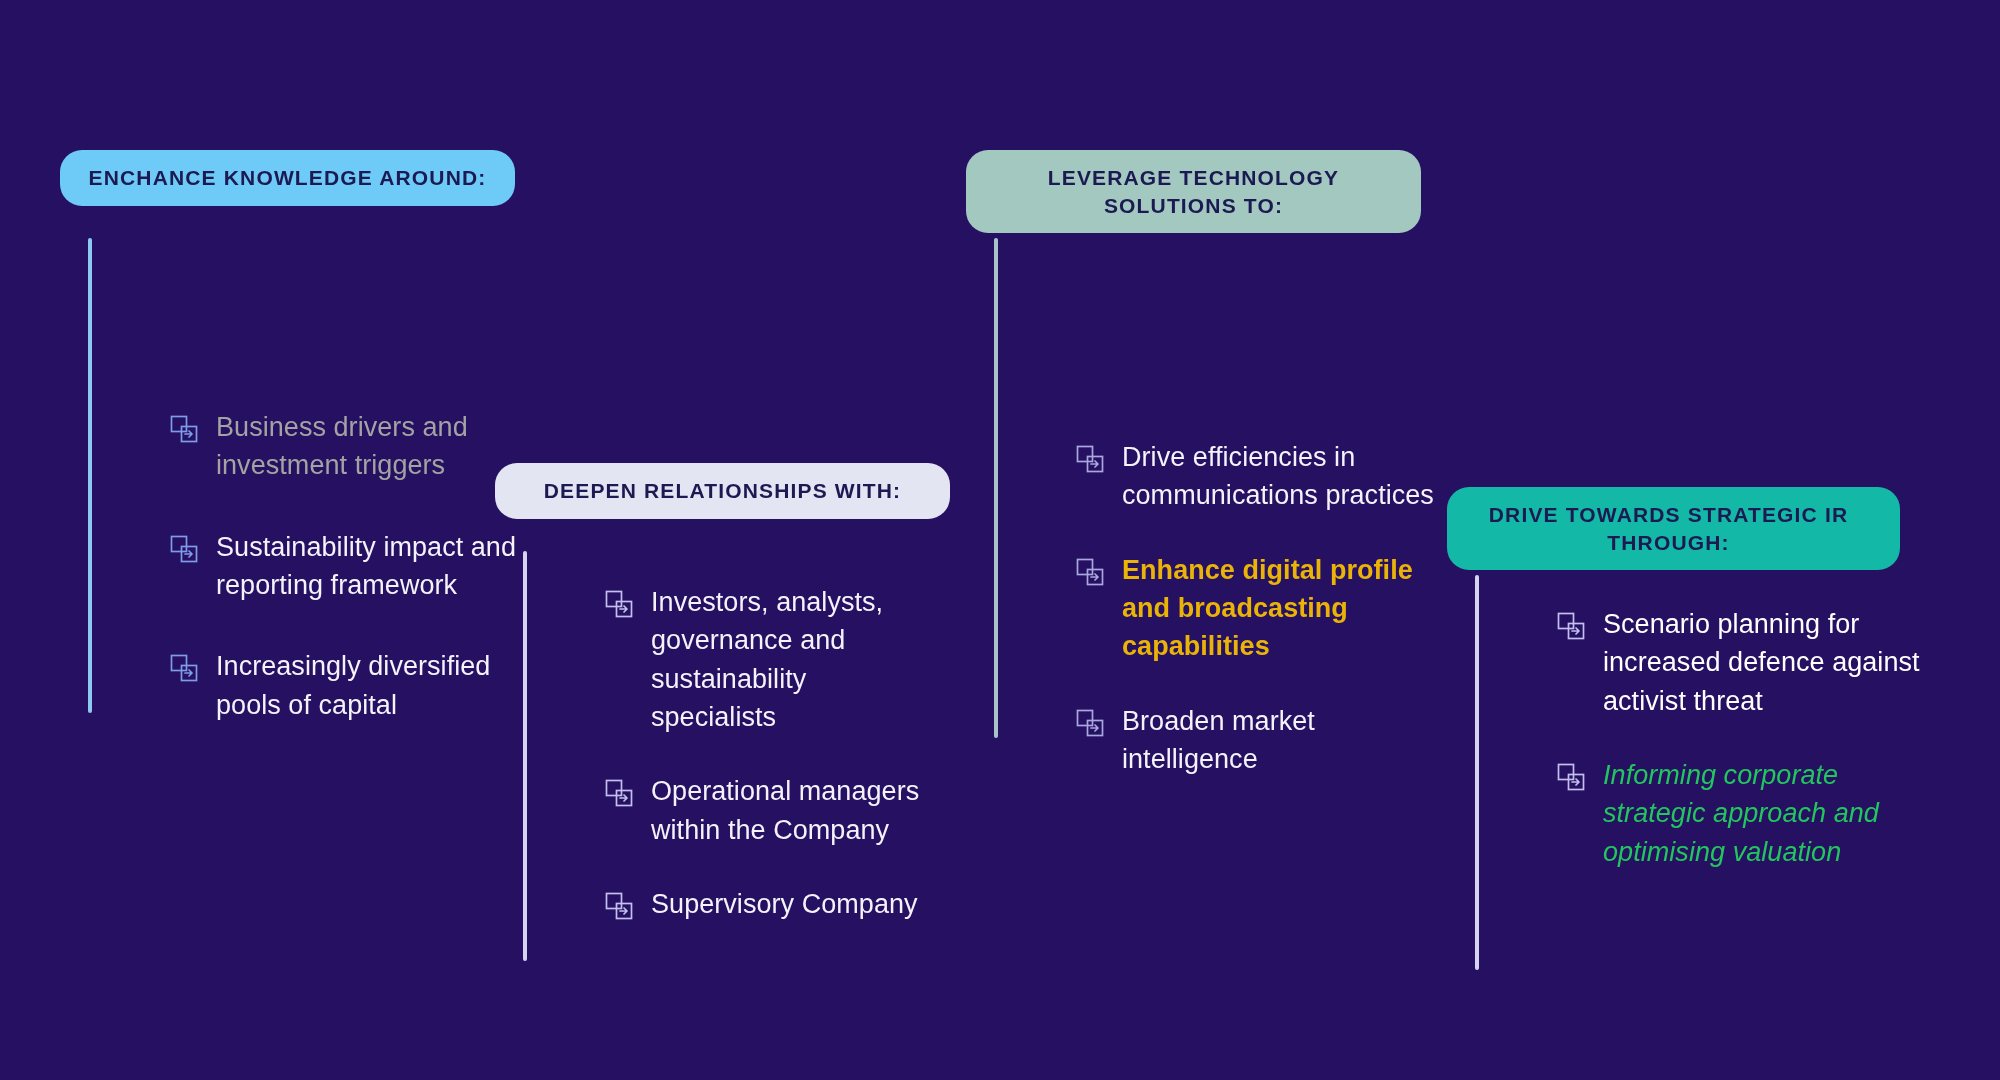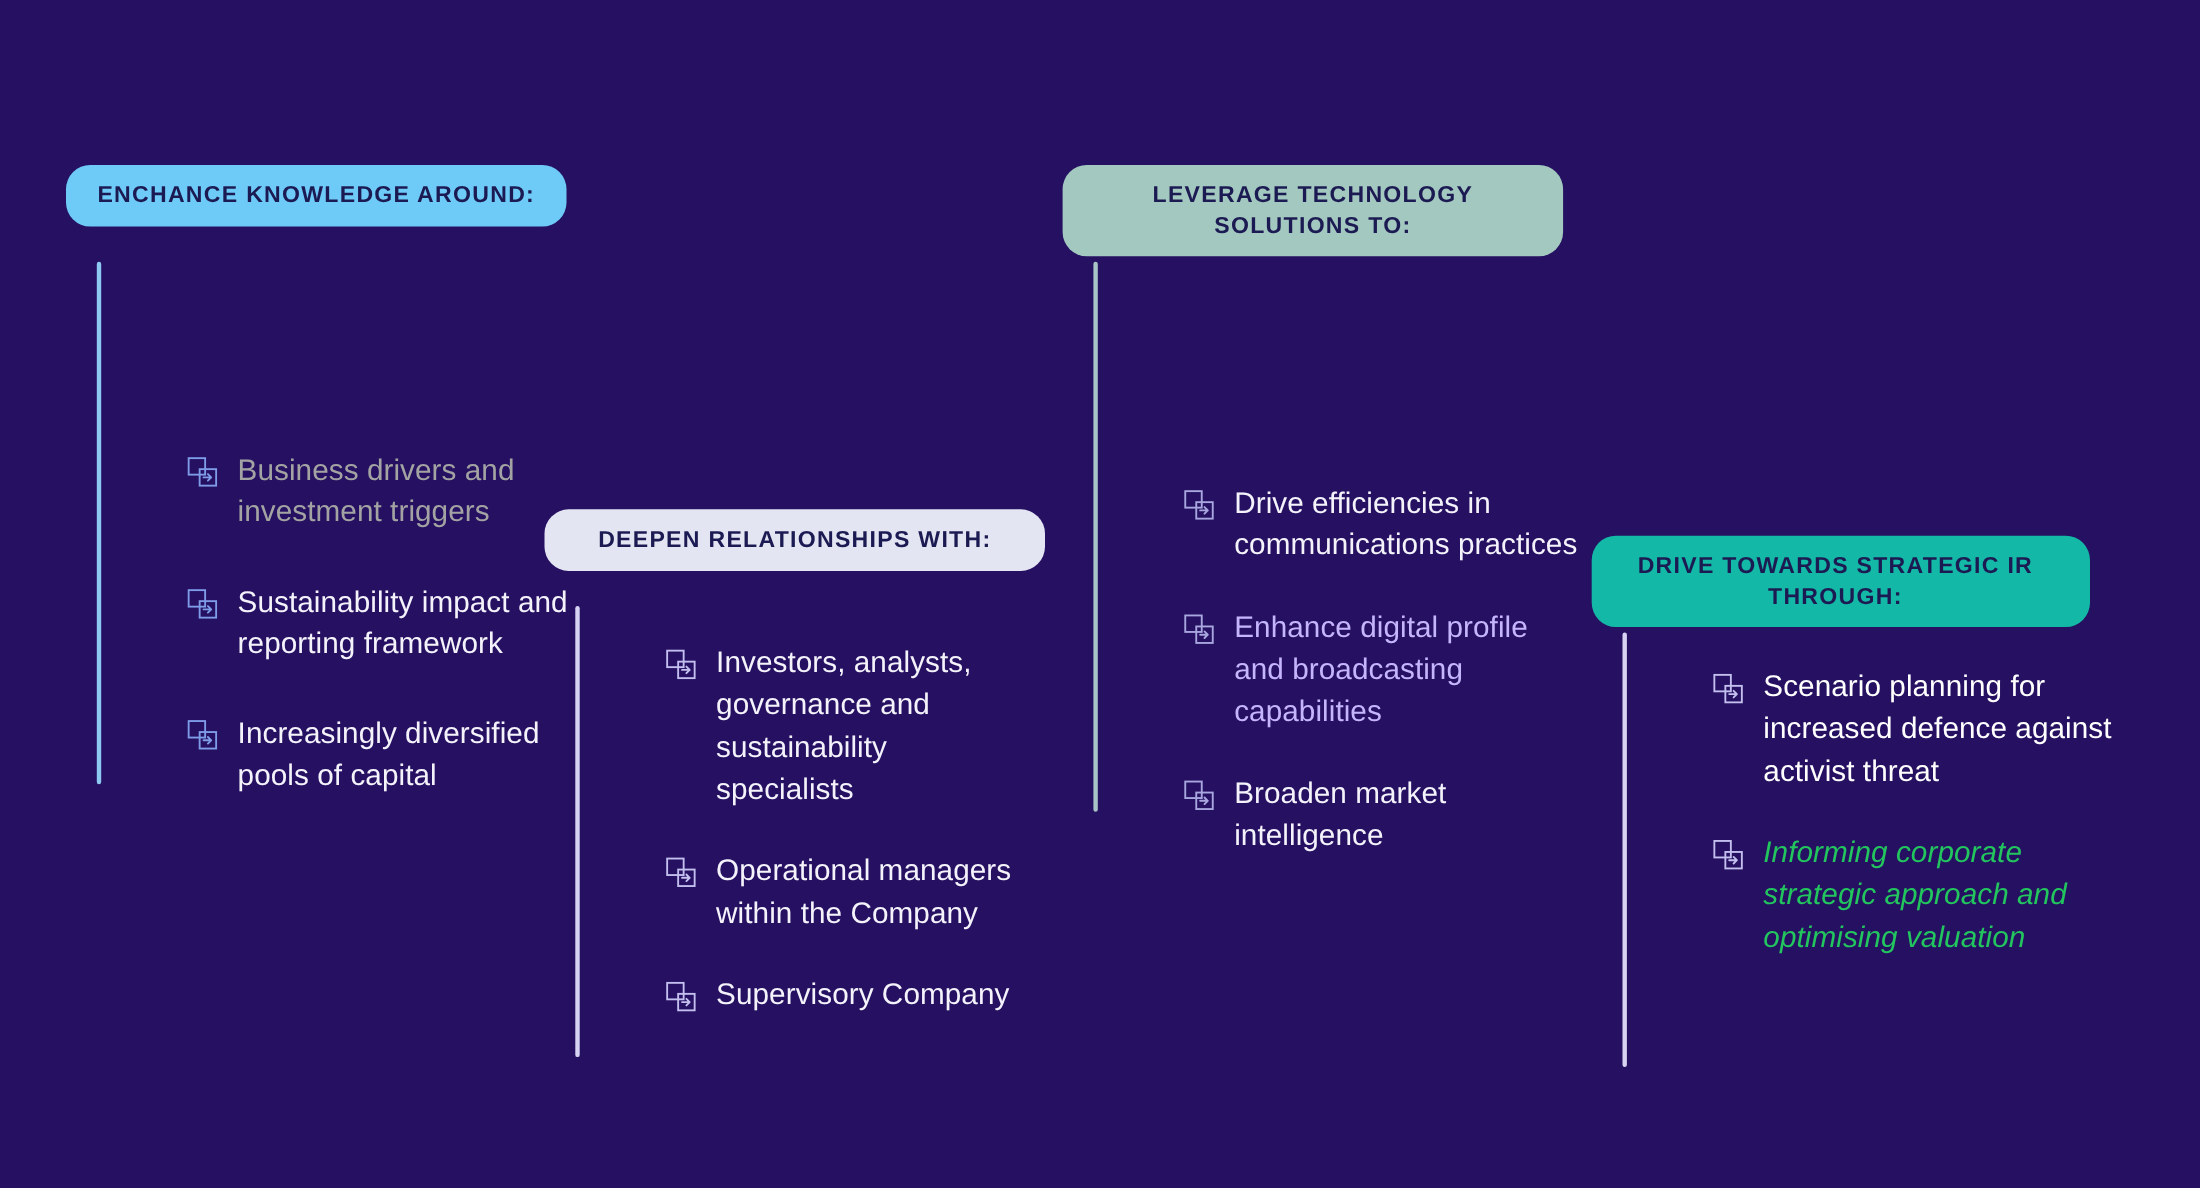--- a/index.html
+++ b/index.html
@@ -160,21 +160,21 @@
         <span class="item-text" style="color: rgb(244, 242, 251);">Drive efficiencies in communications practices</span>
       </div>
       <div class="list-item">
         <span class="item-icon" style="color: rgb(169, 167, 224);">
           <svg viewBox="0 0 28 28" width="28" height="28" fill="none" stroke="currentColor" stroke-width="1.7">
             <rect x="1.5" y="1.5" width="15" height="15"></rect>
             <rect x="11.5" y="11.5" width="15" height="15"></rect>
             <path d="M15 19 h7 M19 16 l3 3 l-3 3" stroke-linecap="round" stroke-linejoin="round"></path>
           </svg>
         </span>
-        <span class="item-text" style="color: #c4b5fd;">Enhance digital profile and broadcasting capabilities</span>
+        <span class="item-text" style="color: #eab308; font-weight: bold;">Enhance digital profile and broadcasting capabilities</span>
       </div>
       <div class="list-item">
         <span class="item-icon" style="color: rgb(169, 167, 224);">
           <svg viewBox="0 0 28 28" width="28" height="28" fill="none" stroke="currentColor" stroke-width="1.7">
             <rect x="1.5" y="1.5" width="15" height="15"></rect>
             <rect x="11.5" y="11.5" width="15" height="15"></rect>
             <path d="M15 19 h7 M19 16 l3 3 l-3 3" stroke-linecap="round" stroke-linejoin="round"></path>
           </svg>
         </span>
         <span class="item-text" style="color: rgb(244, 242, 251);">Broaden market intelligence</span>

